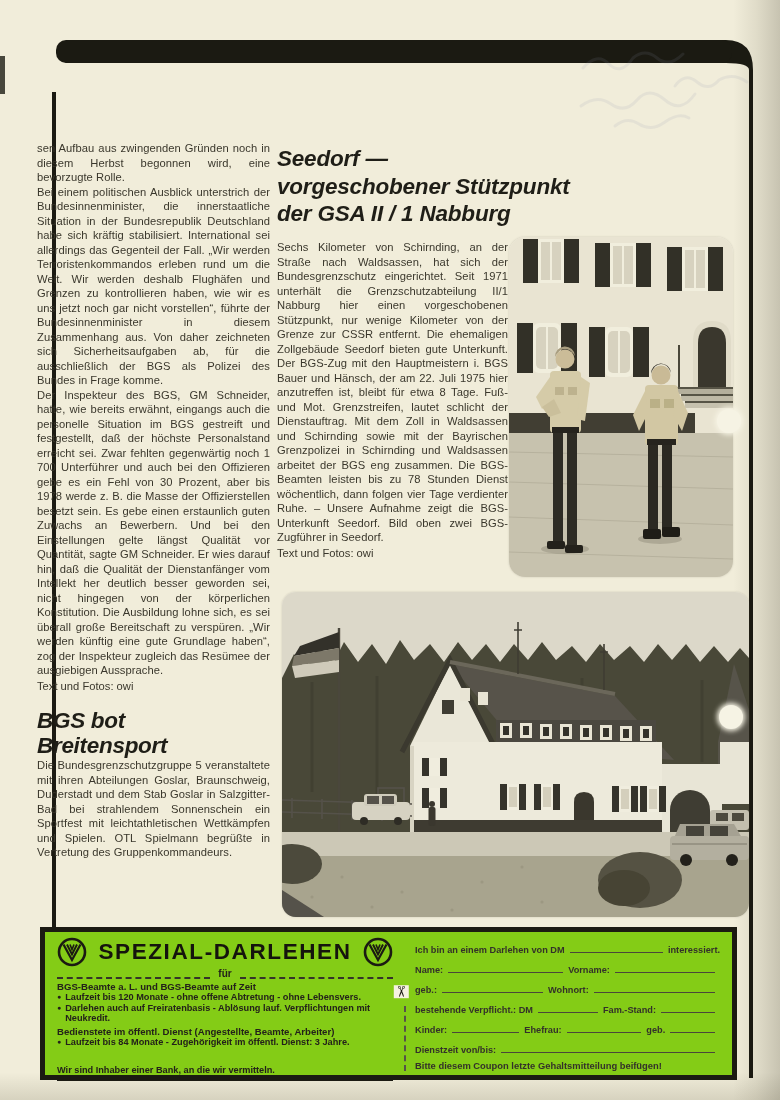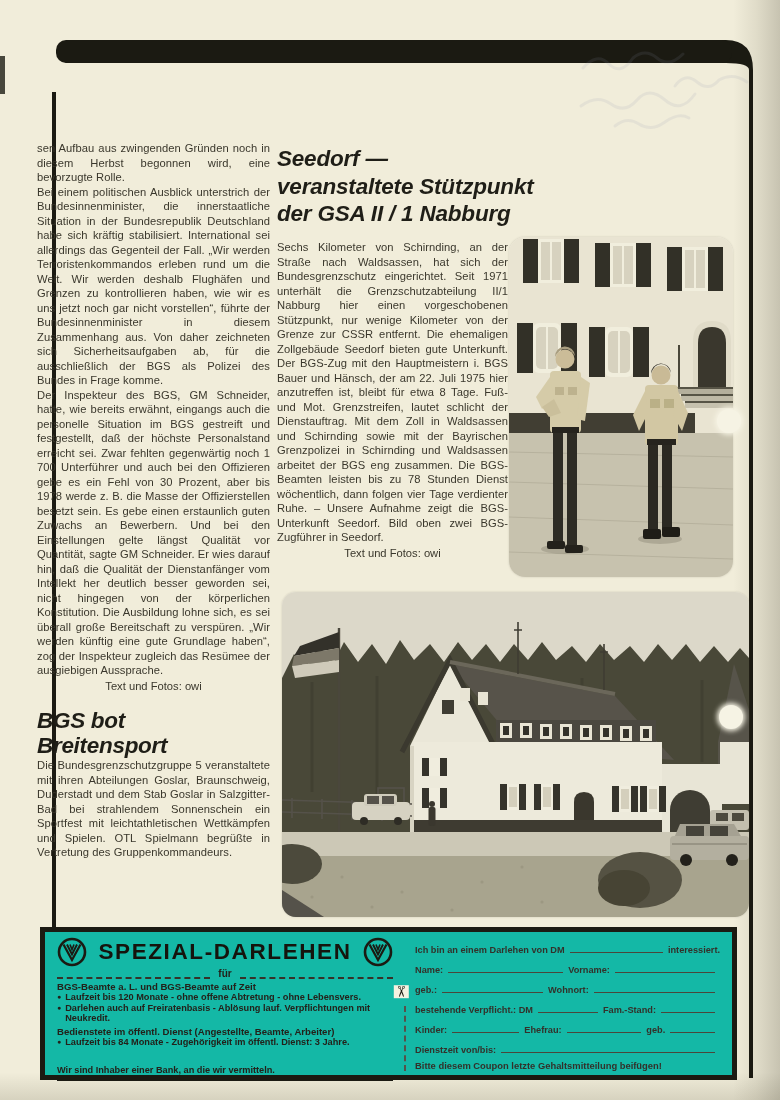--- a/index.html
+++ b/index.html
@@ -13,42 +13,42 @@
   }
   .abs{position:absolute;}
   
   .frame-svg{left:0;top:0;}
   .page-number{left:59px;top:1063px;font-size:9px;font-weight:bold;color:#2a2921;}
   
   .leftcol{left:37px;top:141px;width:233px;color:#3a372c;}
   .leftcol p, .rightcol p{
     margin:0;font-size:11.2px;line-height:14.5px;text-align:justify;letter-spacing:.05px;
   }
-  .credit{ text-align:center;font-size:11.2px;line-height:14.5px;margin-top:1px;color:#3a372c;}
+  .credit{ text-align:left;font-size:11.2px;line-height:14.5px;margin-top:1px;color:#3a372c;}
   .sub-title{
     margin-top:15px;font-size:22.5px;line-height:25px;font-weight:bold;font-style:italic;
     letter-spacing:-.3px;color:#1f1e17;
   }
   .sub-body{margin-top:11px;}
   .headline{
     left:277px;top:145px;width:475px;
     font-size:22.5px;line-height:27.5px;font-weight:bold;font-style:italic;
     letter-spacing:-.2px;color:#1f1e17;
   }
   .rightcol{left:277px;top:240px;width:231px;color:#3a372c;}
   
   .photo{overflow:hidden;box-shadow:inset 0 0 0 3px rgba(255,255,255,.28), 0 0 2px rgba(90,85,70,.25);}
   .photo1{left:509px;top:237px;width:224px;height:340px;border-radius:16px;}
   .photo2{left:282px;top:592px;width:467px;height:325px;border-radius:14px;}
   .spot{border-radius:50%;background:#f6f3e4;box-shadow:0 0 5px 2px #f6f3e4;}
   .ghost{opacity:.12;}
   
   .ad{
     left:40px;top:927px;width:697px;height:153px;box-sizing:border-box;
-    border:5px solid #1b1a12;background:#14b8a6;display:flex;color:#23211a;
+    border:5px solid #1b1a12;background:#84cc16;display:flex;color:#23211a;
   }
   .ad-left{width:336px;padding:5px 6px 4px 12px;display:flex;flex-direction:column;}
   .ad-title-row{display:flex;align-items:center;justify-content:space-between;}
   .ad-title{font-size:22.5px;font-weight:bold;letter-spacing:1.6px;white-space:nowrap;color:#15140d;}
   .fuer-row{display:flex;align-items:flex-end;gap:8px;margin-top:1px;}
   .dashline{flex:1;border-top:2px dashed #35332a;height:0;}
   .fuer{font-size:10px;font-weight:bold;}
   .ad-h{font-size:9.6px;font-weight:bold;margin-top:2px;line-height:11px;}
   .bullet{display:flex;gap:4px;font-size:9.2px;font-weight:bold;line-height:10.6px;}
   .bullet .dot{font-size:7px;line-height:10.6px;}
@@ -85,21 +85,21 @@
     <path d="M100,40 q10,-14 22,-4 t22,-2 q14,-8 28,2"></path>
     <path d="M6,60 q16,-12 30,-2 t26,-4 t28,0 t30,-6"></path>
     <path d="M40,80 q12,-10 24,-2 t26,-2 t24,-4"></path>
   </g>
 </svg>
 
 <div class="abs page-number">16</div>
 
 <div class="abs headline">
   <div>Seedorf —</div>
-  <div>veranstaltete Stützpunkt</div>
+  <div>vorgeschobener Stützpunkt</div>
   <div>der GSA II / 1 Nabburg</div>
 </div>
 
 <div class="abs leftcol">
   <p>sen Aufbau aus zwingenden Gründen noch in diesem Herbst begonnen wird, eine bevorzugte Rolle.</p>
   <p>Bei einem politischen Ausblick unterstrich der Bundesinnenminister, die innerstaatliche Situation in der Bundesrepublik Deutschland habe sich kräftig stabilisiert. International sei allerdings das Gegenteil der Fall. „Wir werden Terroristenkommandos erleben rund um die Welt. Wir werden deshalb Flughäfen und Grenzen zu kontrollieren haben, wie wir es uns jetzt noch gar nicht vorstellen“, führte der Bundesinnenminister in diesem Zusammenhang aus. Von daher zeichneten sich Sicherheitsaufgaben ab, für die ausschließlich der BGS als Polizei des Bundes in Frage komme.</p>
   <p>Der Inspekteur des BGS, GM Schneider, hatte, wie bereits erwähnt, eingangs auch die personelle Situation im BGS gestreift und festgestellt, daß der höchste Personalstand erreicht sei. Zwar fehlten gegenwärtig noch 1 700 Unterführer und auch bei den Offizieren gebe es ein Fehl von 30 Prozent, aber bis 1978 werde z. B. die Masse der Offizierstellen besetzt sein. Es gebe einen erstaunlich guten Zuwachs an Bewerbern. Und bei den Einstellungen gelte längst Qualität vor Quantität, sagte GM Schneider. Er wies darauf hin, daß die Qualität der Dienstanfänger vom Intellekt her deutlich besser geworden sei, nicht hingegen von der körperlichen Konstitution. Die Ausbildung lohne sich, es sei überall große Bereitschaft zu verspüren. „Wir werden künftig eine gute Grundlage haben“, zog der Inspekteur zugleich das Resümee der ausgiebigen Aussprache.</p>
   <div class="credit">Text und Fotos: owi</div>
   <div class="sub-title">
     <div>BGS bot</div>

